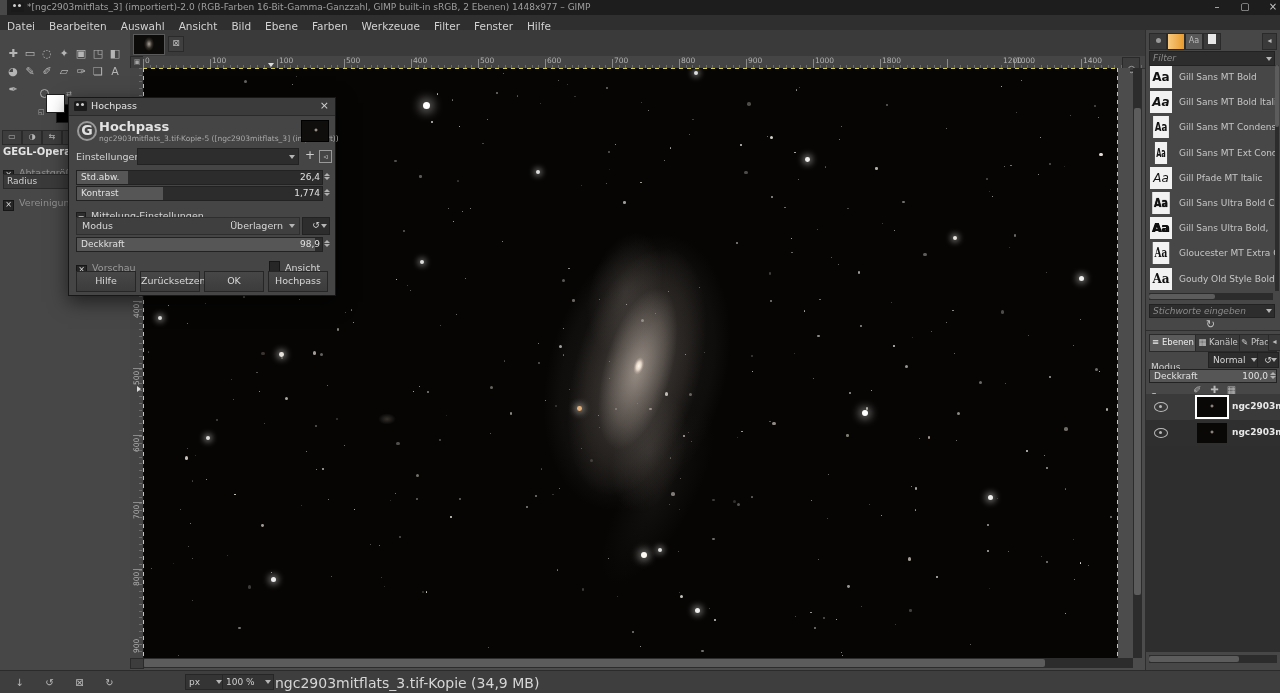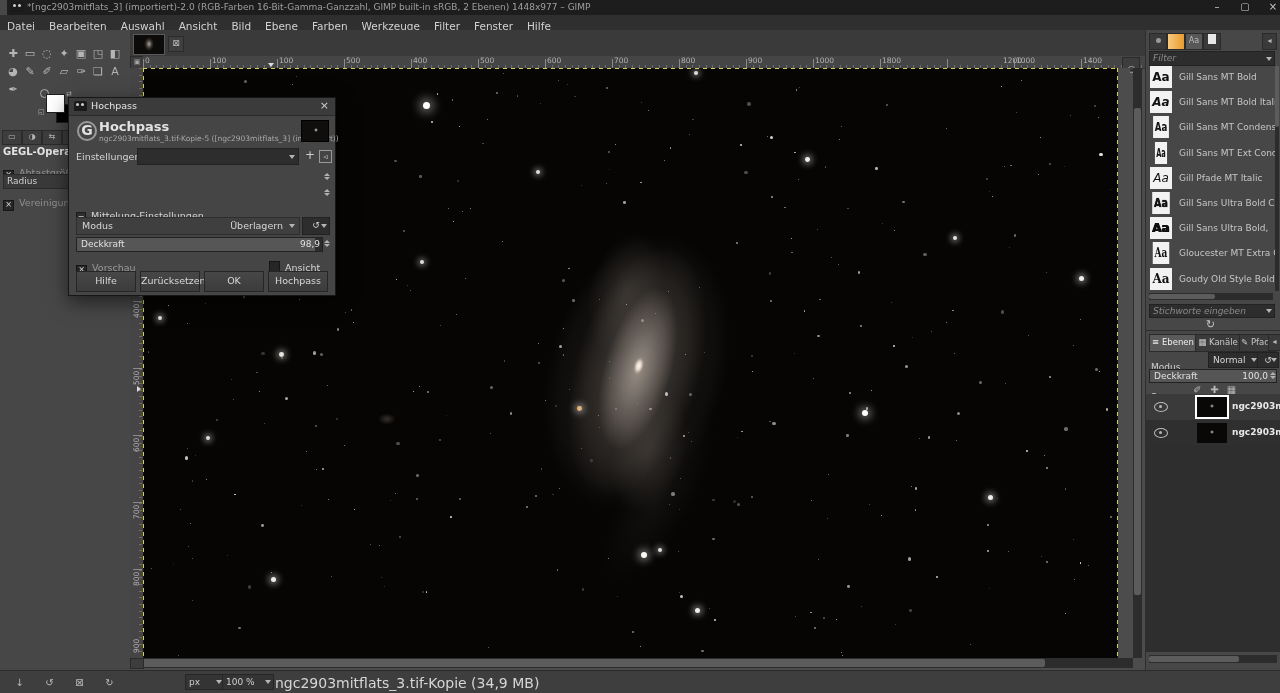--- a/index.html
+++ b/index.html
@@ -715,25 +715,35 @@
     <div class="abs" style="left:30px;top:36px;font-size:7.5px;color:#a8a8a8;white-space:nowrap;">ngc2903mitflats_3.tif-Kopie-5 ([ngc2903mitflats_3] (importiert))</div>
     <div class="abs" style="left:232px;top:22px;width:26px;height:20px;background:#100e0c radial-gradient(2px 2px at 14px 9px,rgba(235,225,215,.95),transparent);border:1px solid #000;"></div>
 
     <div class="abs" style="left:7px;top:53px;font-size:9.5px;color:#d4d4d4;">Einstellungen:</div>
     <div class="dropdown" style="left:68px;top:50px;width:160px;height:15px;">
       <span class="chev" style="position:absolute;right:3px;top:6px;"></span>
     </div>
     <div class="abs" style="left:236px;top:50px;font-size:12px;color:#cfcfcf;">+</div>
     <div class="abs" style="left:250px;top:52px;width:11px;height:11px;border:1px solid #9a9a9a;font-size:8px;line-height:11px;text-align:center;color:#cfcfcf;">◃</div>
 
+    <div class="slider" style="left:7px;top:72px;width:245px;height:13px;">
+      <div class="sfill" style="width: 21%;"></div>
+      <span class="lab" style="line-height:13px;">Std.abw.</span>
+      <span class="val" style="line-height:13px;">26,4</span>
+    </div>
     <span class="spin" style="left:254px;top:74px;">
         <i class="up"></i>
         <i class="dn"></i>
       </span>
 
+    <div class="slider" style="left:7px;top:88px;width:245px;height:13px;">
+      <div class="sfill" style="width: 35%;"></div>
+      <span class="lab" style="line-height:13px;">Kontrast</span>
+      <span class="val" style="line-height:13px;">1,774</span>
+    </div>
     <span class="spin" style="left:254px;top:90px;">
         <i class="up"></i>
         <i class="dn"></i>
       </span>
 
     <div class="abs" style="left:7px;top:106px;">
       <span style="display:inline-block;width:8px;height:8px;background:#2d2d2d;border:1px solid #1c1c1c;color:#ddd;font-size:8px;line-height:7px;text-align:center;vertical-align:0;">−</span>
       <span style="font-size:9.5px;color:#d4d4d4;">Mittelung-Einstellungen</span>
     </div>
 

